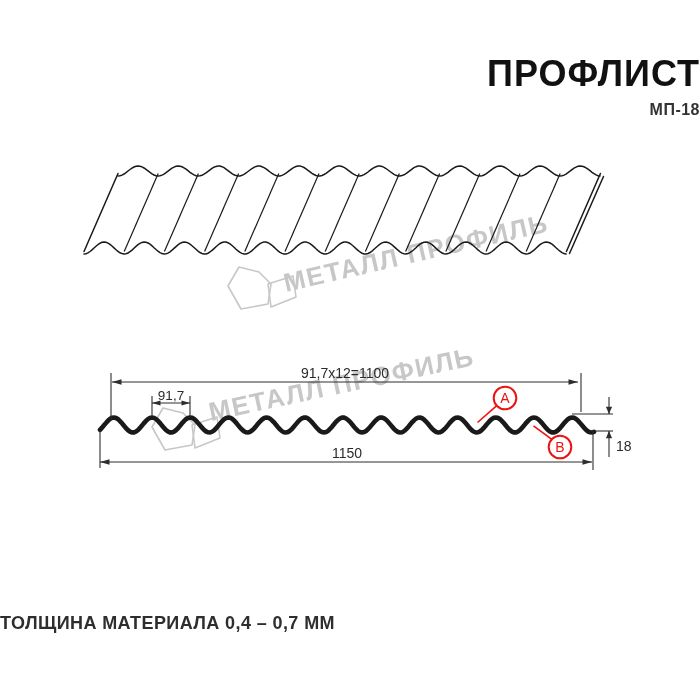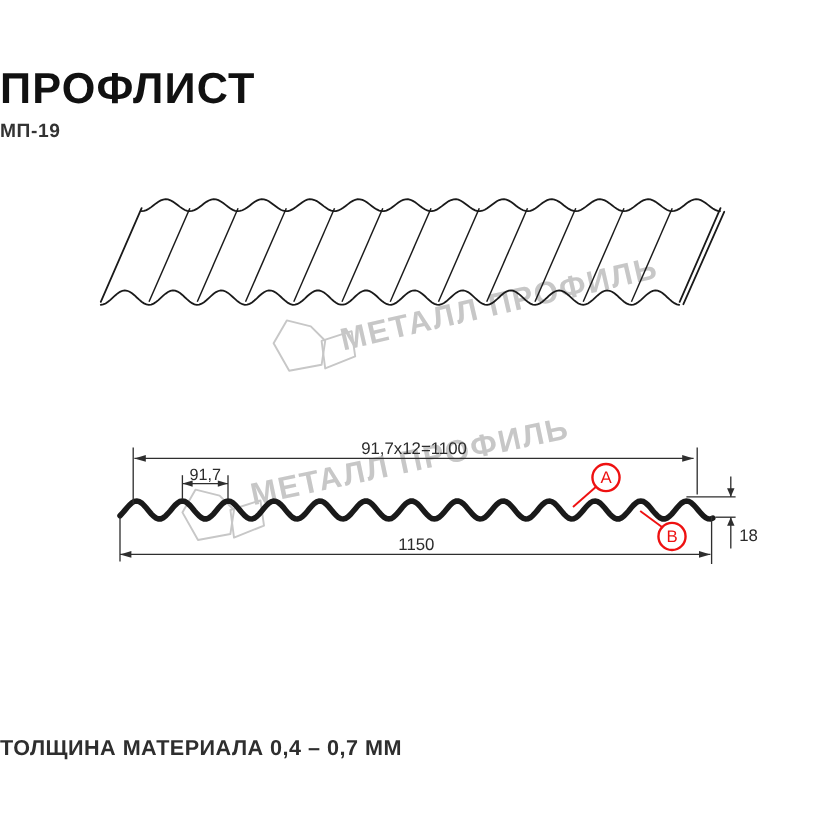--- a/index.html
+++ b/index.html
@@ -4,21 +4,21 @@
 <style>
   :root{
     --line:#1a1a1a; --dim:#2e2e2e; --red:#ee1111;
     --wm:#c7c7c7; --title:#111111; --sub:#333333;
   }
   html,body{margin:0;padding:0;background:#ffffff;}
   .canvas{
     position:relative;width:700px;height:700px;background:#fff;overflow:hidden;
     font-family:"Liberation Sans","DejaVu Sans",sans-serif;
   }
-  .titleblock{position:absolute;top:55px;left:0;width:700px;text-align:left;}
+  .titleblock{position:absolute;top:55px;left:0;width:700px;text-align:right;}
   .title{
     font-size:36px;font-weight:800;letter-spacing:1px;color:var(--title);
     line-height:1.05;
   }
   .subtitle{font-size:16px;font-weight:600;color:var(--sub);margin-top:8px;letter-spacing:.5px;}
   .footerblock{position:absolute;top:613px;left:0;width:700px;text-align:left;}
   .footer-text{font-size:18px;font-weight:600;color:#2e2e2e;letter-spacing:.4px;}
   svg.draw{position:absolute;left:0;top:0;}
   
   .edge{stroke:var(--line);stroke-width:1.5;fill:none;stroke-linecap:round;}
@@ -34,21 +34,21 @@
   .red-circle{stroke:var(--red);stroke-width:2;fill:none;}
   .red-letter{fill:var(--red);font-size:14px;font-weight:500;}
 </style>
 </head>
 <body>
 
 <div class="canvas">
 
   <div class="titleblock">
     <div class="title">ПРОФЛИСТ</div>
-    <div class="subtitle">МП-19</div>
+    <div class="subtitle">МП-18</div>
   </div>
 
   <svg class="draw" width="700" height="700" viewBox="0 0 700 700">
 
     <defs>
       <g id="mp-logo">
         <path class="wm-shape" d="M2 20 L13 1 L33 6 L45 18 L42 38 L15 43 Z"></path>
         <path class="wm-shape" d="M42 18 L67 10 L70 31 L45 41 Z"></path>
       </g>
     </defs>

